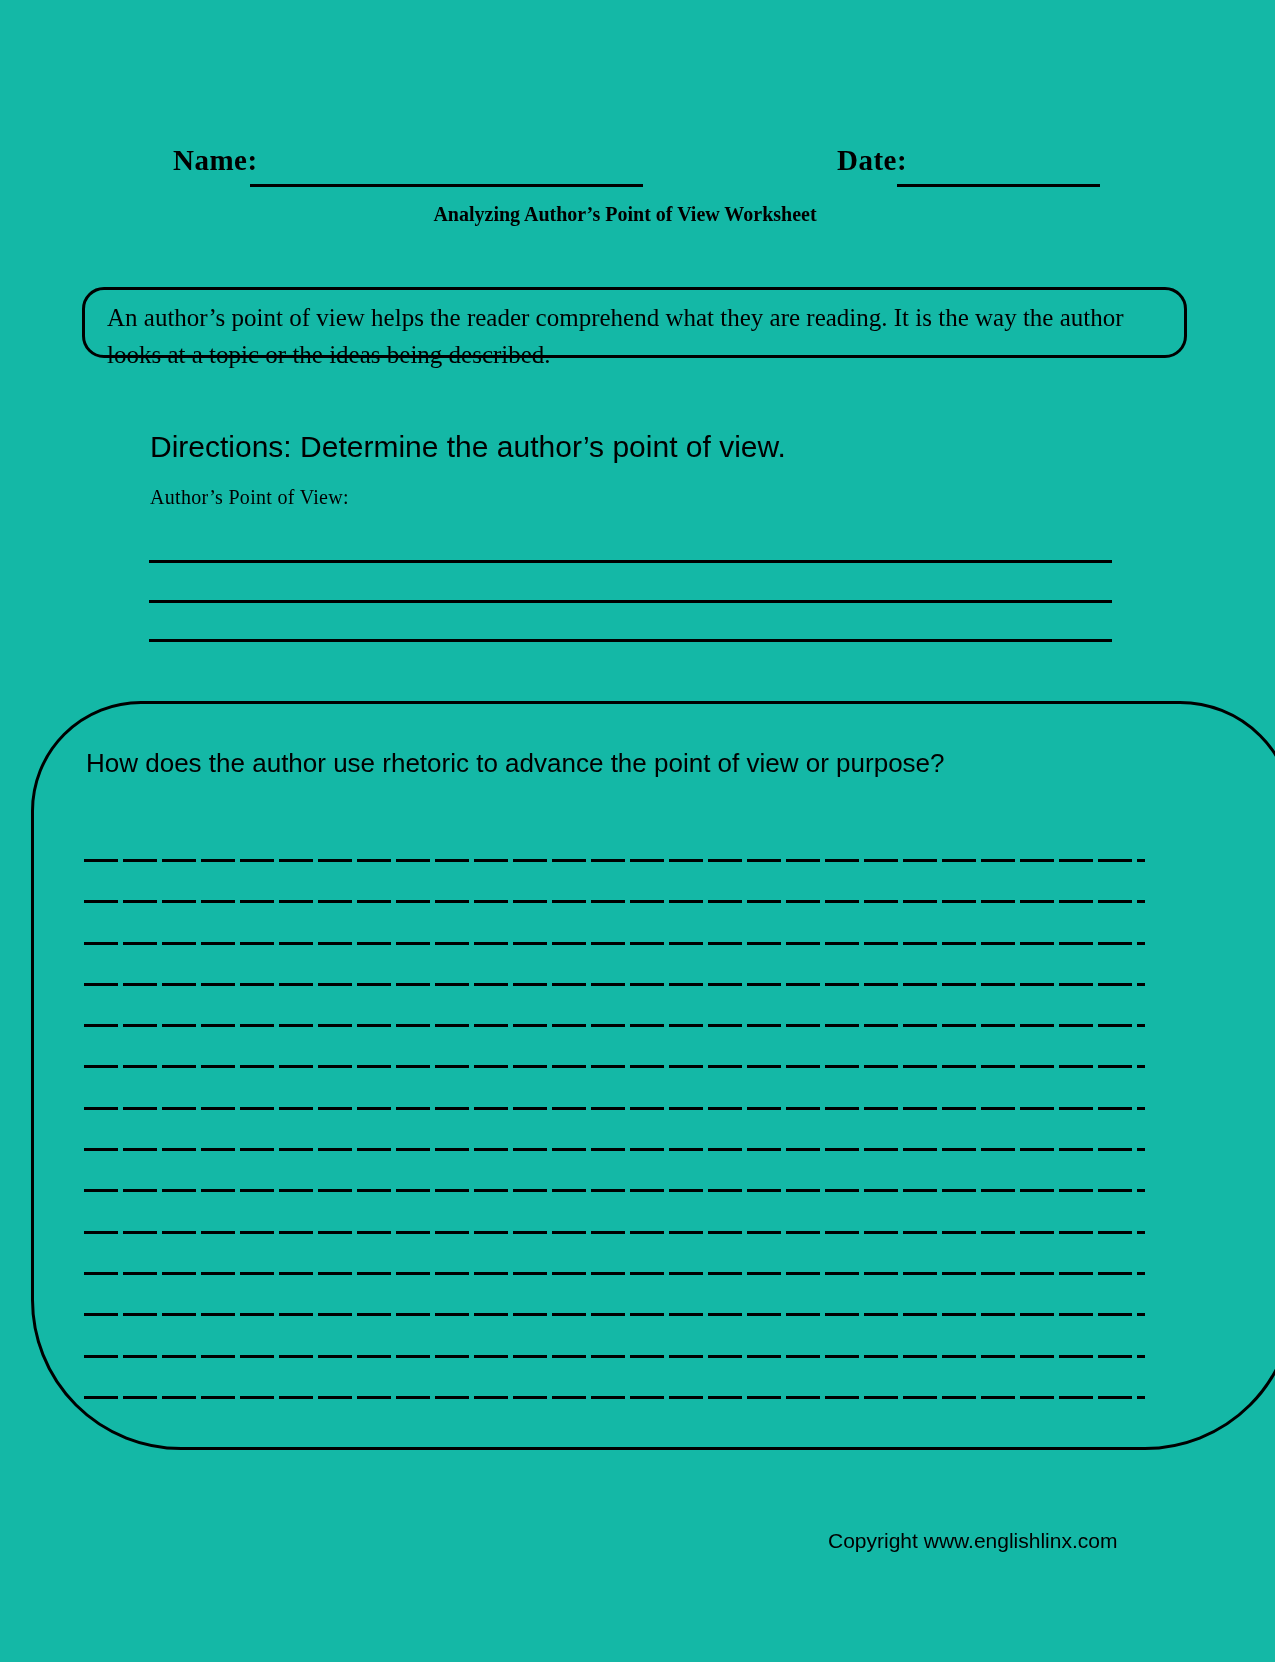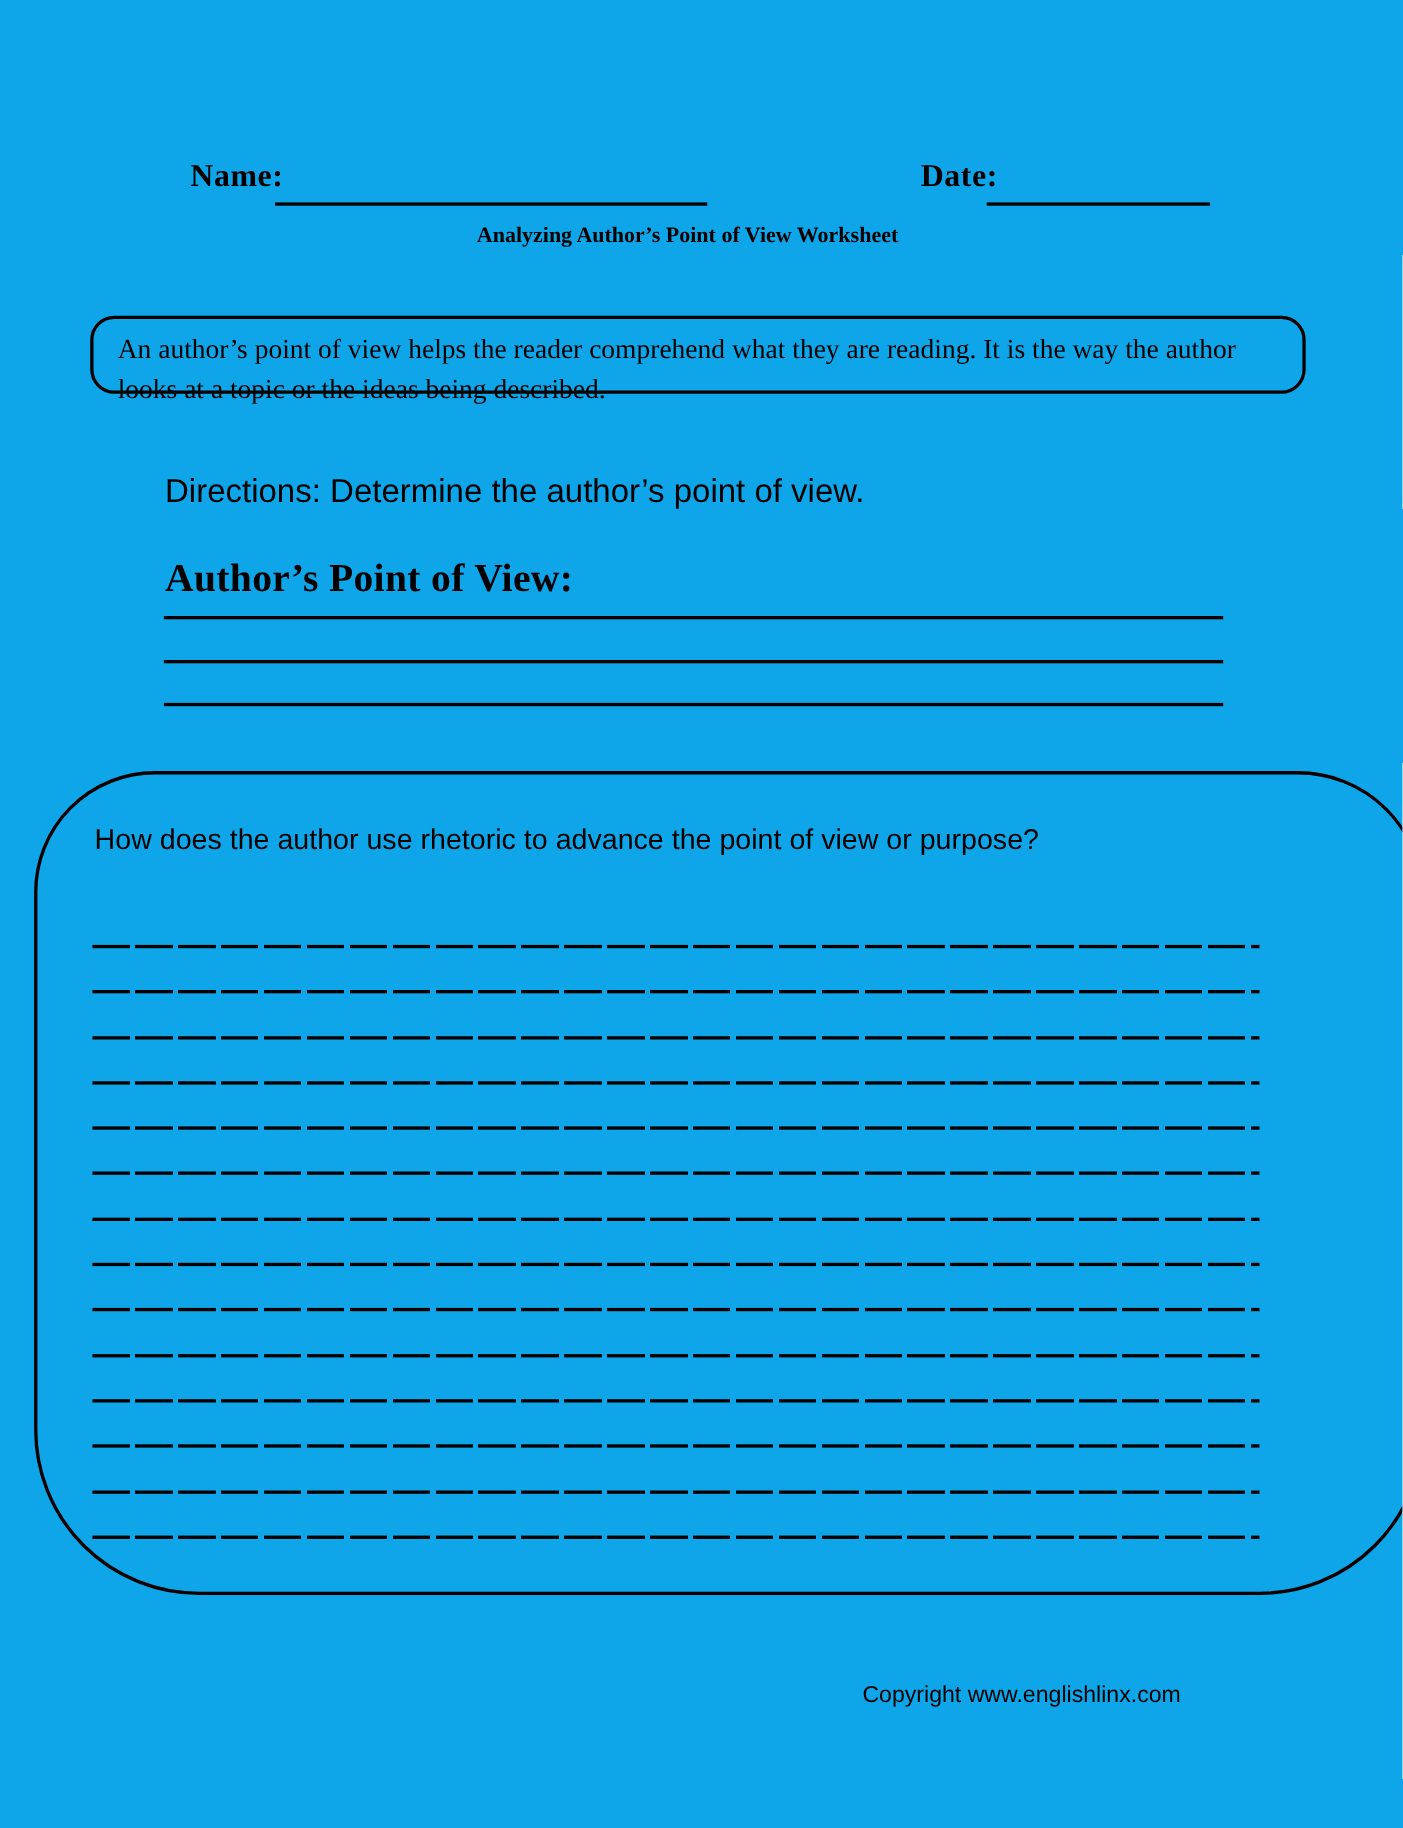--- a/index.html
+++ b/index.html
@@ -1,17 +1,17 @@
 <!DOCTYPE html>
 <html><head>
 <meta charset="utf-8">
 <style>
   html,body { margin:0; padding:0; background:#ffffff; }
   .page {
-    position:relative; width:1275px; height:1662px; background:#0ea5e9;
+    position:relative; width:1275px; height:1662px; background:#14b8a6;
     color:#000; font-family:"Liberation Serif", serif; overflow:hidden;
   }
   .hdr-label { position:absolute; top:144px; font-weight:bold; font-size:29px; letter-spacing:0.5px; }
   .name-label { left:173px; }
   .date-label { left:822px;margin-left:15px; }
   .write-line { position:absolute; height:3px; background:#000; }
   .name-line { left:250px; top:184px; width:393px; }
   .date-line { left:897px; top:184px; width:203px; }
 
   .title {
@@ -25,21 +25,21 @@
   }
   .intro-text {
     padding:9px 26px 0 22px; font-size:25px; line-height:37px;
   }
 
   .directions {
     position:absolute; left:150px; top:430px;
     font-family:"Liberation Sans", sans-serif; font-size:30px;
   }
   .section-label {
-    position:absolute; left:150px; top:504px; font-weight:bold; font-size:36px;
+    position:absolute; left:150px; top:486px; font-weight:normal; font-size:20px;
     letter-spacing:0.3px;
   }
 
   .answer-lines { position:absolute; left:149px; top:560px; width:963px; }
   .solid-line { height:3px; background:#000; margin-bottom:36.5px; }
 
   .question-box {
     position:absolute; left:31px; top:701px; width:1264px; height:749px;
     border:3px solid #000; border-radius:110px 115px 150px 150px;
     box-sizing:border-box;
@@ -48,21 +48,21 @@
     position:absolute; left:52px; top:44px;
     font-family:"Liberation Sans", sans-serif; font-size:26px;
   }
   .dashed-lines { position:absolute; left:50px; top:155px; width:1061px; }
   .dashed-line {
     height:3px; margin-bottom:38.3px;
     background:repeating-linear-gradient(90deg, #000 0 34px, transparent 34px 39px);
   }
 
   .copyright {
-    position:absolute; left:784px; top:1529px;
+    position:absolute; left:828px; top:1529px;
     font-family:"Liberation Sans", sans-serif; font-size:21px;text-align:right;
   }
 </style>
 </head>
 <body>
 
 <div class="page">
 
   <span class="hdr-label name-label">Name:</span>
   <div class="write-line name-line"></div>

